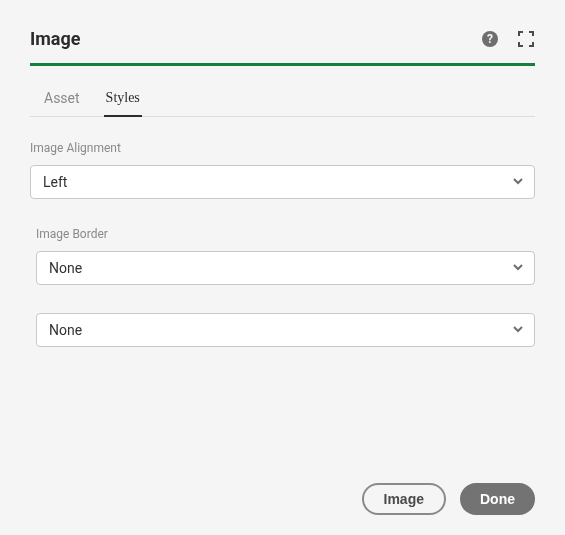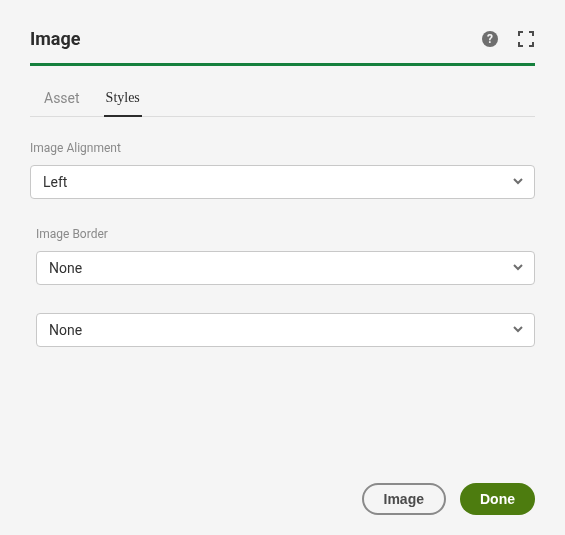--- a/index.html
+++ b/index.html
@@ -120,21 +120,21 @@
     align-items: center;
     justify-content: center;
     border: none;
   }
   .btn-secondary {
     background: transparent;
     border: 2px solid #8a8a8a;
     color: #4b4b4b;
   }
   .btn-primary {
-    background: #4d7c0f;
+    background: #737373;
     color: #fff;
   }
 </style>
 </head>
 <body>
 
 <div class="dialog">
 
   <div class="header">
     <div class="header-title">Image</div>

